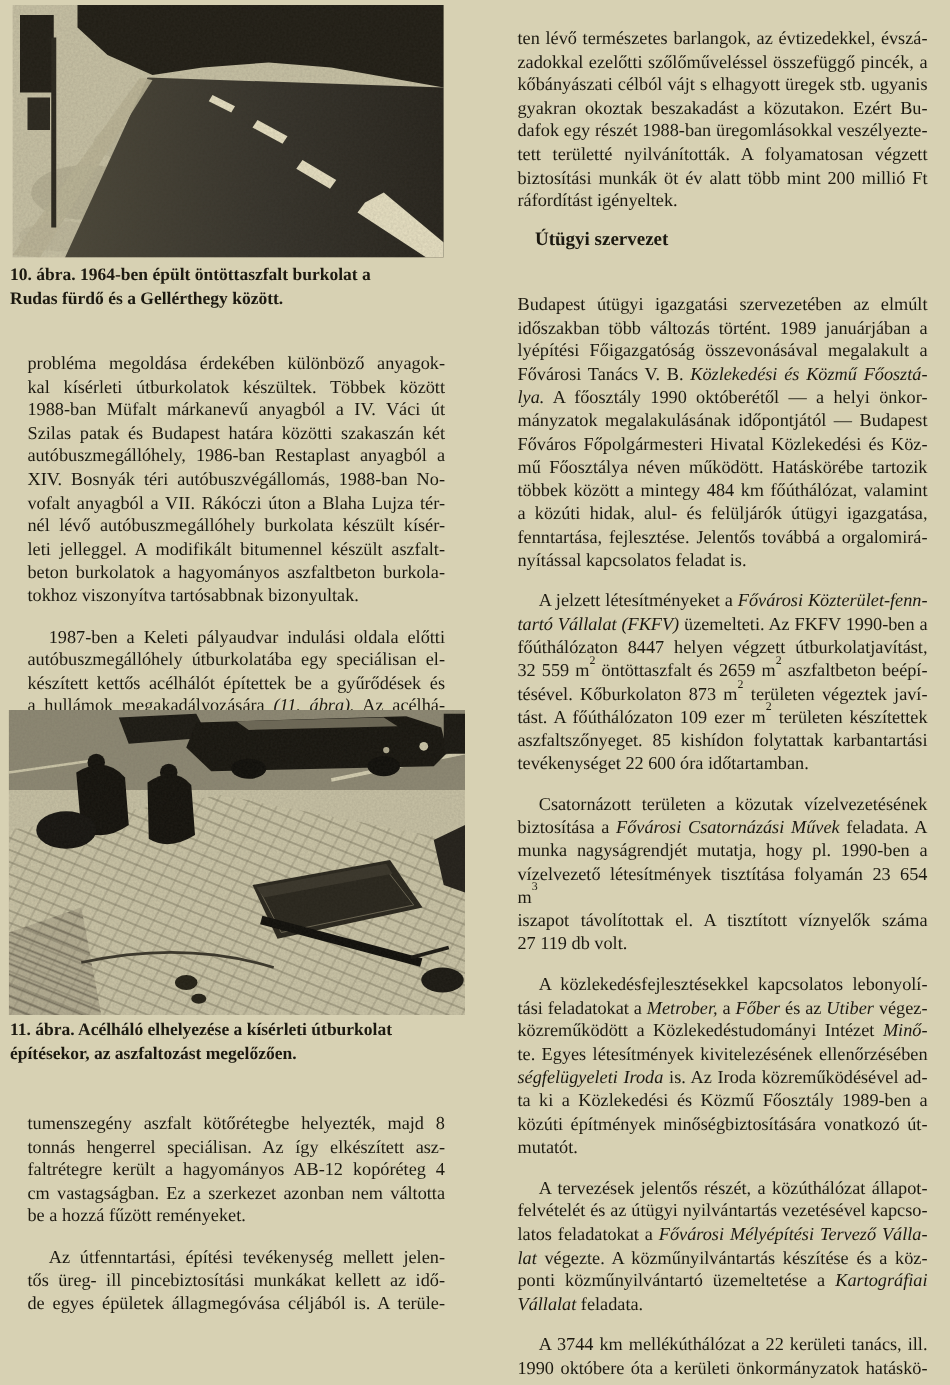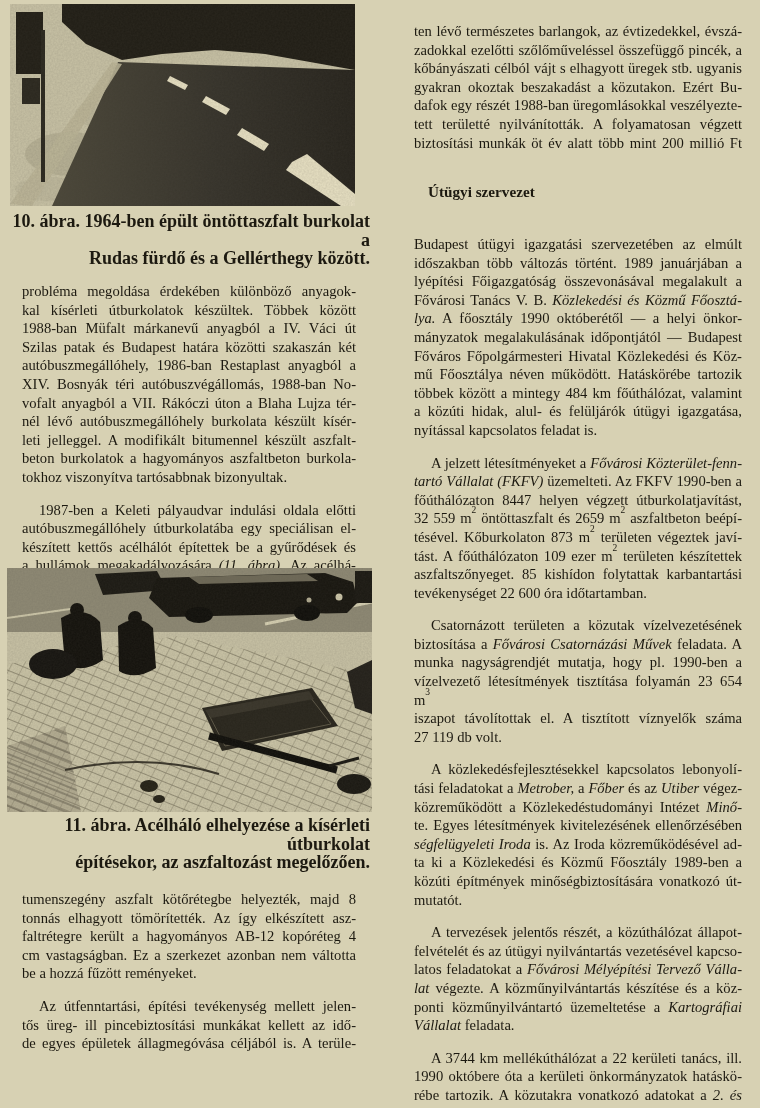--- a/index.html
+++ b/index.html
@@ -6,21 +6,21 @@
   .page{
     position:relative;width:760px;height:1108px;margin:0 auto;
     background:#d7d1b3;color:#1c1910;overflow:hidden;
     font-family:"Liberation Serif","DejaVu Serif",serif;
   }
   .col{position:absolute;top:0;}
   #left-col{left:8px;width:362px;height:1108px;}
   #right-col{left:400px;width:356px;height:1108px;}
   .abs{position:absolute;left:0;}
   .figure-photo{display:block;}
-  .caption{font-weight:bold;font-size:18px;line-height:18.5px;text-align:right;width:100%;}
+  .caption{font-weight:bold;font-size:14px;line-height:18.5px;text-align:left;width:100%;}
   .heading{font-weight:bold;font-size:15.2px;line-height:18.6px;margin-left:28px;}
   .para{margin:14px;}
   .tline{
     font-size:14.6px;line-height:18.6px;
     text-align:justify;text-align-last:justify;
     width:100%;white-space:normal;
   }
   .tline.last{text-align-last:left;}
   .tline.ind{text-indent:17px;}
   .tline i{font-style:italic;}
@@ -170,21 +170,21 @@
     </div>
 
     <div class="abs caption" style="top:816px;width:362px;">
       <div>11. ábra. Acélháló elhelyezése a kísérleti útburkolat</div>
       <div>építésekor, az aszfaltozást megelőzően.</div>
     </div>
 
     <div class="abs" style="top:876px;width:362px;">
         <div class="para">
           <div class="tline">tumenszegény aszfalt kötőrétegbe helyezték, majd 8</div>
-          <div class="tline">tonnás elhagyott tömörítették. Az így elkészített asz-</div>
+          <div class="tline">tonnás hengerrel speciálisan. Az így elkészített asz-</div>
           <div class="tline">faltrétegre került a hagyományos AB-12 kopóréteg 4</div>
           <div class="tline">cm vastagságban. Ez a szerkezet azonban nem váltotta</div>
           <div class="tline last">be a hozzá fűzött reményeket.</div>
         </div>
         <div class="para">
           <div class="tline ind">Az útfenntartási, építési tevékenység mellett jelen-</div>
           <div class="tline">tős üreg- ill pincebiztosítási munkákat kellett az idő-</div>
           <div class="tline">de egyes épületek állagmegóvása céljából is. A terüle-</div>
         </div>
       </div>
@@ -194,37 +194,39 @@
 
     <div class="abs" style="top:8px;width:356px;">
         <div class="para">
           <div class="tline">ten lévő természetes barlangok, az évtizedekkel, évszá-</div>
           <div class="tline">zadokkal ezelőtti szőlőműveléssel összefüggő pincék, a</div>
           <div class="tline">kőbányászati célból vájt s elhagyott üregek stb. ugyanis</div>
           <div class="tline">gyakran okoztak beszakadást a közutakon. Ezért Bu-</div>
           <div class="tline">dafok egy részét 1988-ban üregomlásokkal veszélyezte-</div>
           <div class="tline">tett területté nyilvánították. A folyamatosan végzett</div>
           <div class="tline">biztosítási munkák öt év alatt több mint 200 millió Ft</div>
+          <div class="tline last">ráfordítást igényeltek.</div>
         </div>
       </div>
 
     <div class="abs heading" style="top:183px;width:356px;">Útügyi szervezet</div>
 
     <div class="abs" style="top:221px;width:356px;">
         <div class="para">
           <div class="tline">Budapest útügyi igazgatási szervezetében az elmúlt</div>
           <div class="tline">időszakban több változás történt. 1989 januárjában a</div>
           <div class="tline">lyépítési Főigazgatóság összevonásával megalakult a</div>
           <div class="tline">Fővárosi Tanács V. B. <i>Közlekedési és Közmű Főosztá-</i></div>
           <div class="tline"><i>lya.</i> A főosztály 1990 októberétől — a helyi önkor-</div>
           <div class="tline">mányzatok megalakulásának időpontjától — Budapest</div>
           <div class="tline">Főváros Főpolgármesteri Hivatal Közlekedési és Köz-</div>
           <div class="tline">mű Főosztálya néven működött. Hatáskörébe tartozik</div>
           <div class="tline">többek között a mintegy 484 km főúthálózat, valamint</div>
           <div class="tline">a közúti hidak, alul- és felüljárók útügyi igazgatása,</div>
+          <div class="tline">fenntartása, fejlesztése. Jelentős továbbá a orgalomirá-</div>
           <div class="tline last">nyítással kapcsolatos feladat is.</div>
         </div>
         <div class="para">
           <div class="tline ind">A jelzett létesítményeket a <i>Fővárosi Közterület-fenn-</i></div>
           <div class="tline"><i>tartó Vállalat (FKFV)</i> üzemelteti. Az FKFV 1990-ben a</div>
           <div class="tline">főúthálózaton 8447 helyen végzett útburkolatjavítást,</div>
           <div class="tline">32 559 m<sup>2</sup> öntöttaszfalt és 2659 m<sup>2</sup> aszfaltbeton beépí-</div>
           <div class="tline">tésével. Kőburkolaton 873 m<sup>2</sup> területen végeztek javí-</div>
           <div class="tline">tást. A főúthálózaton 109 ezer m<sup>2</sup> területen készítettek</div>
           <div class="tline">aszfaltszőnyeget. 85 kishídon folytattak karbantartási</div>

